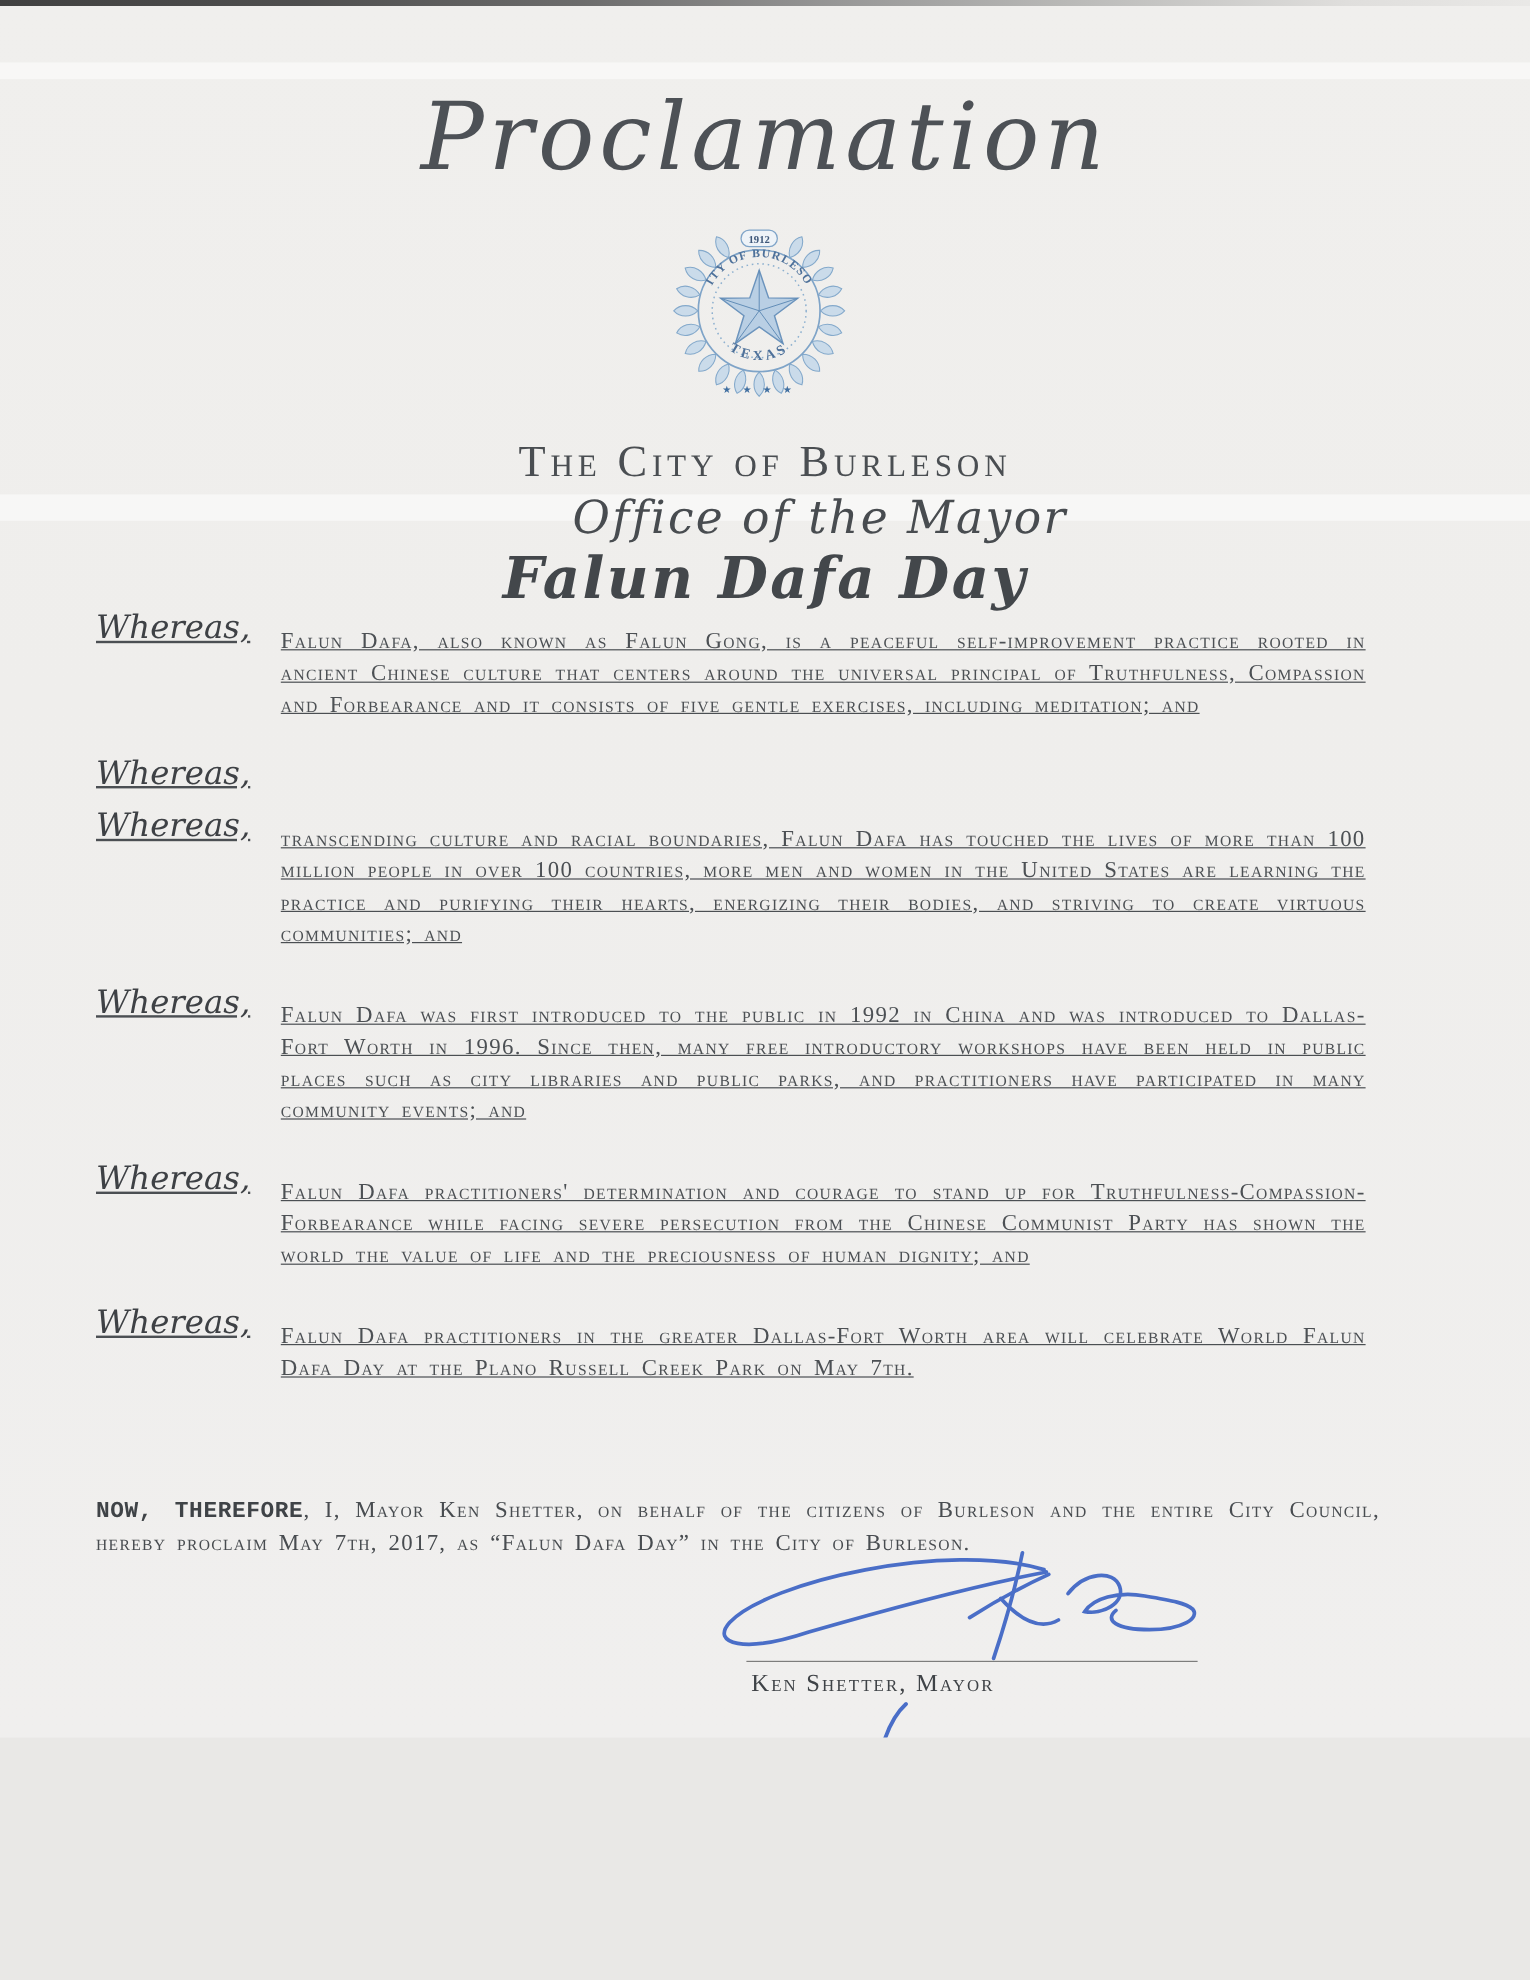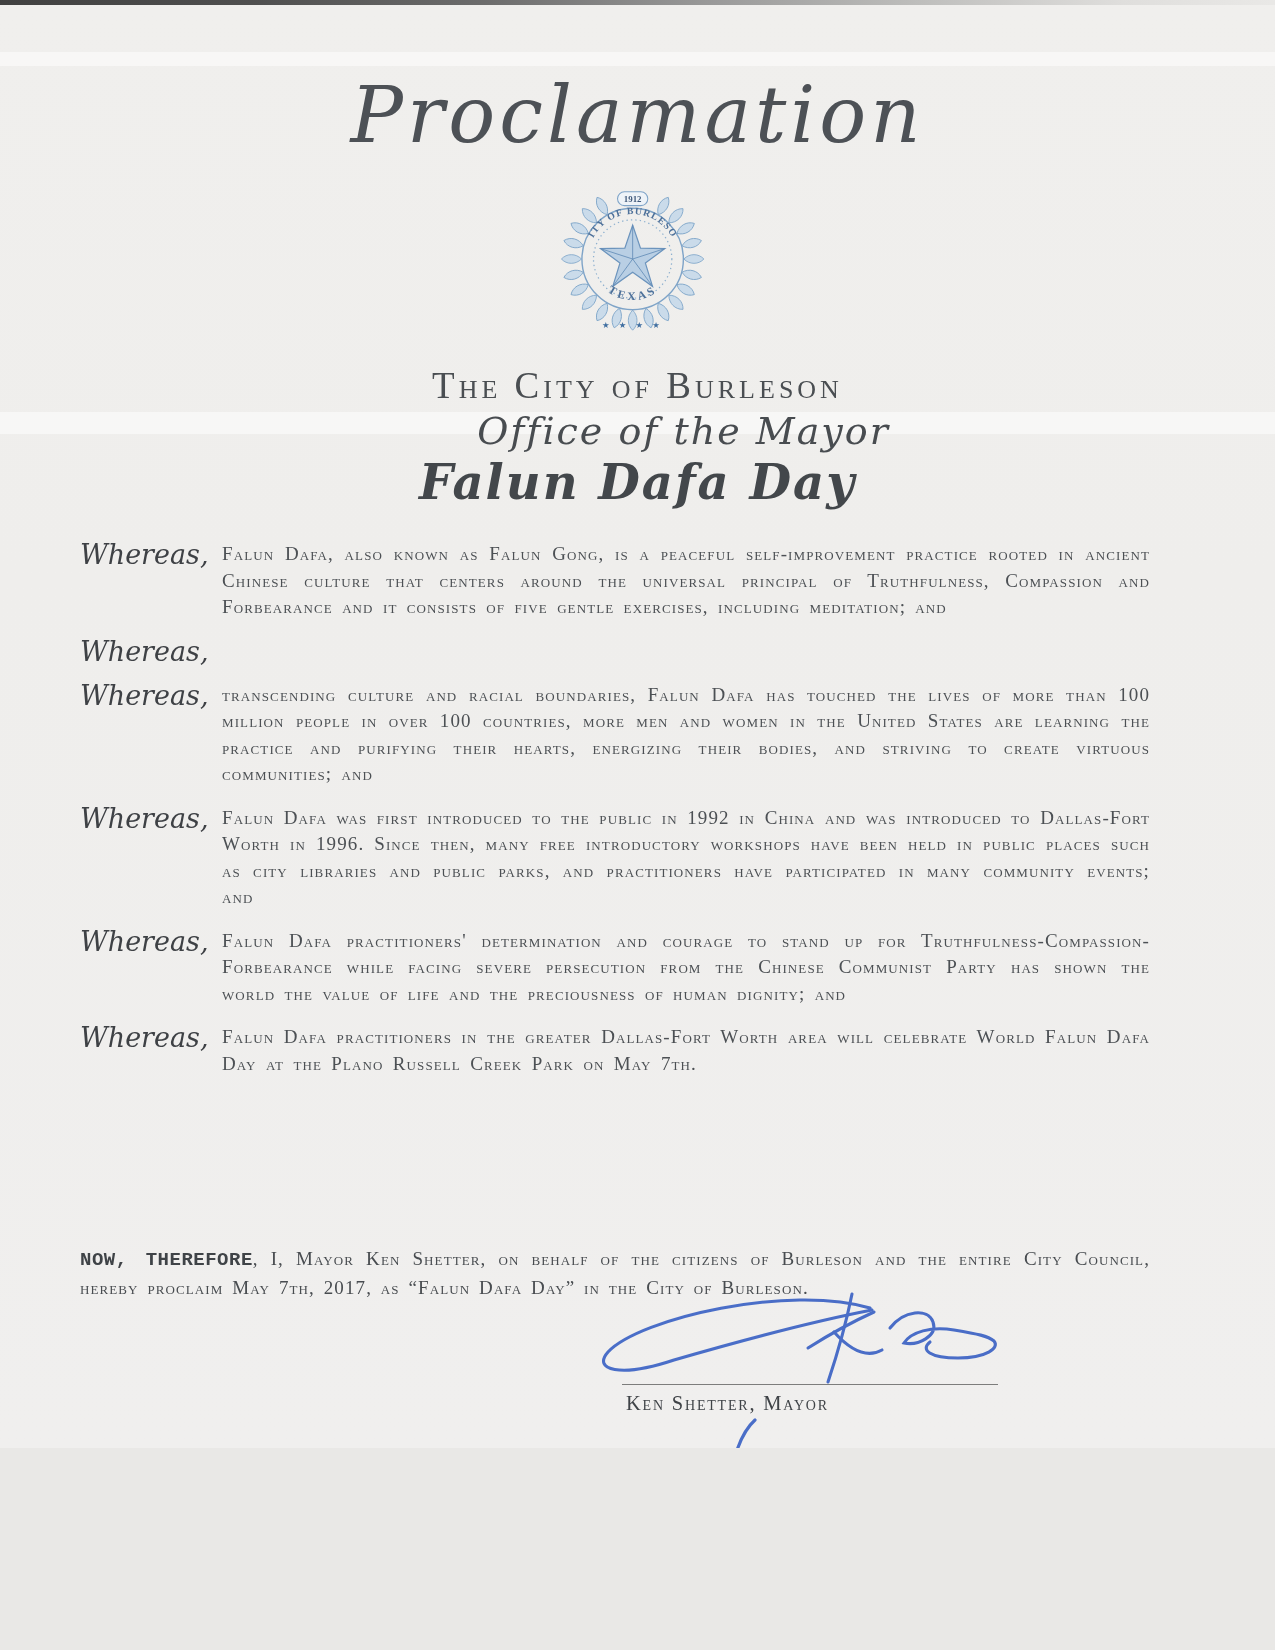--- a/index.html
+++ b/index.html
@@ -55,30 +55,30 @@
     margin-left:46px;
   }
   .subject-line {
     position:absolute; top:456px; left:0; width:100%;
     text-align:center;
     font:italic 700 48px/1.1 "DejaVu Serif", serif;
     letter-spacing:2px;
     color:#43474b;
   }
 
-  .clauses { position:absolute; top:541px; left:80px; width:1070px; }
+  .clauses { position:absolute; top:510px; left:80px; width:1070px;text-decoration:underline; }
   .clause { display:flex; align-items:flex-start; margin-bottom:17px; }
   .wlabel {
     flex:0 0 142px;
     font:italic 500 27px/26px "DejaVu Serif", serif;
     color:#3e4145;
     padding-top:1px;
   }
   .wtext {
-    flex:1; margin:0;
+    flex:1; margin:12px;
     font:400 19px/26.5px "Liberation Serif", serif;
     font-variant:small-caps;
     letter-spacing:1.1px;
     word-spacing:3.5px;
     text-align:justify;
     color:#4c5054;
   }
   .closing {
     position:absolute; top:1245px; left:80px; width:1070px;
     margin:0;

